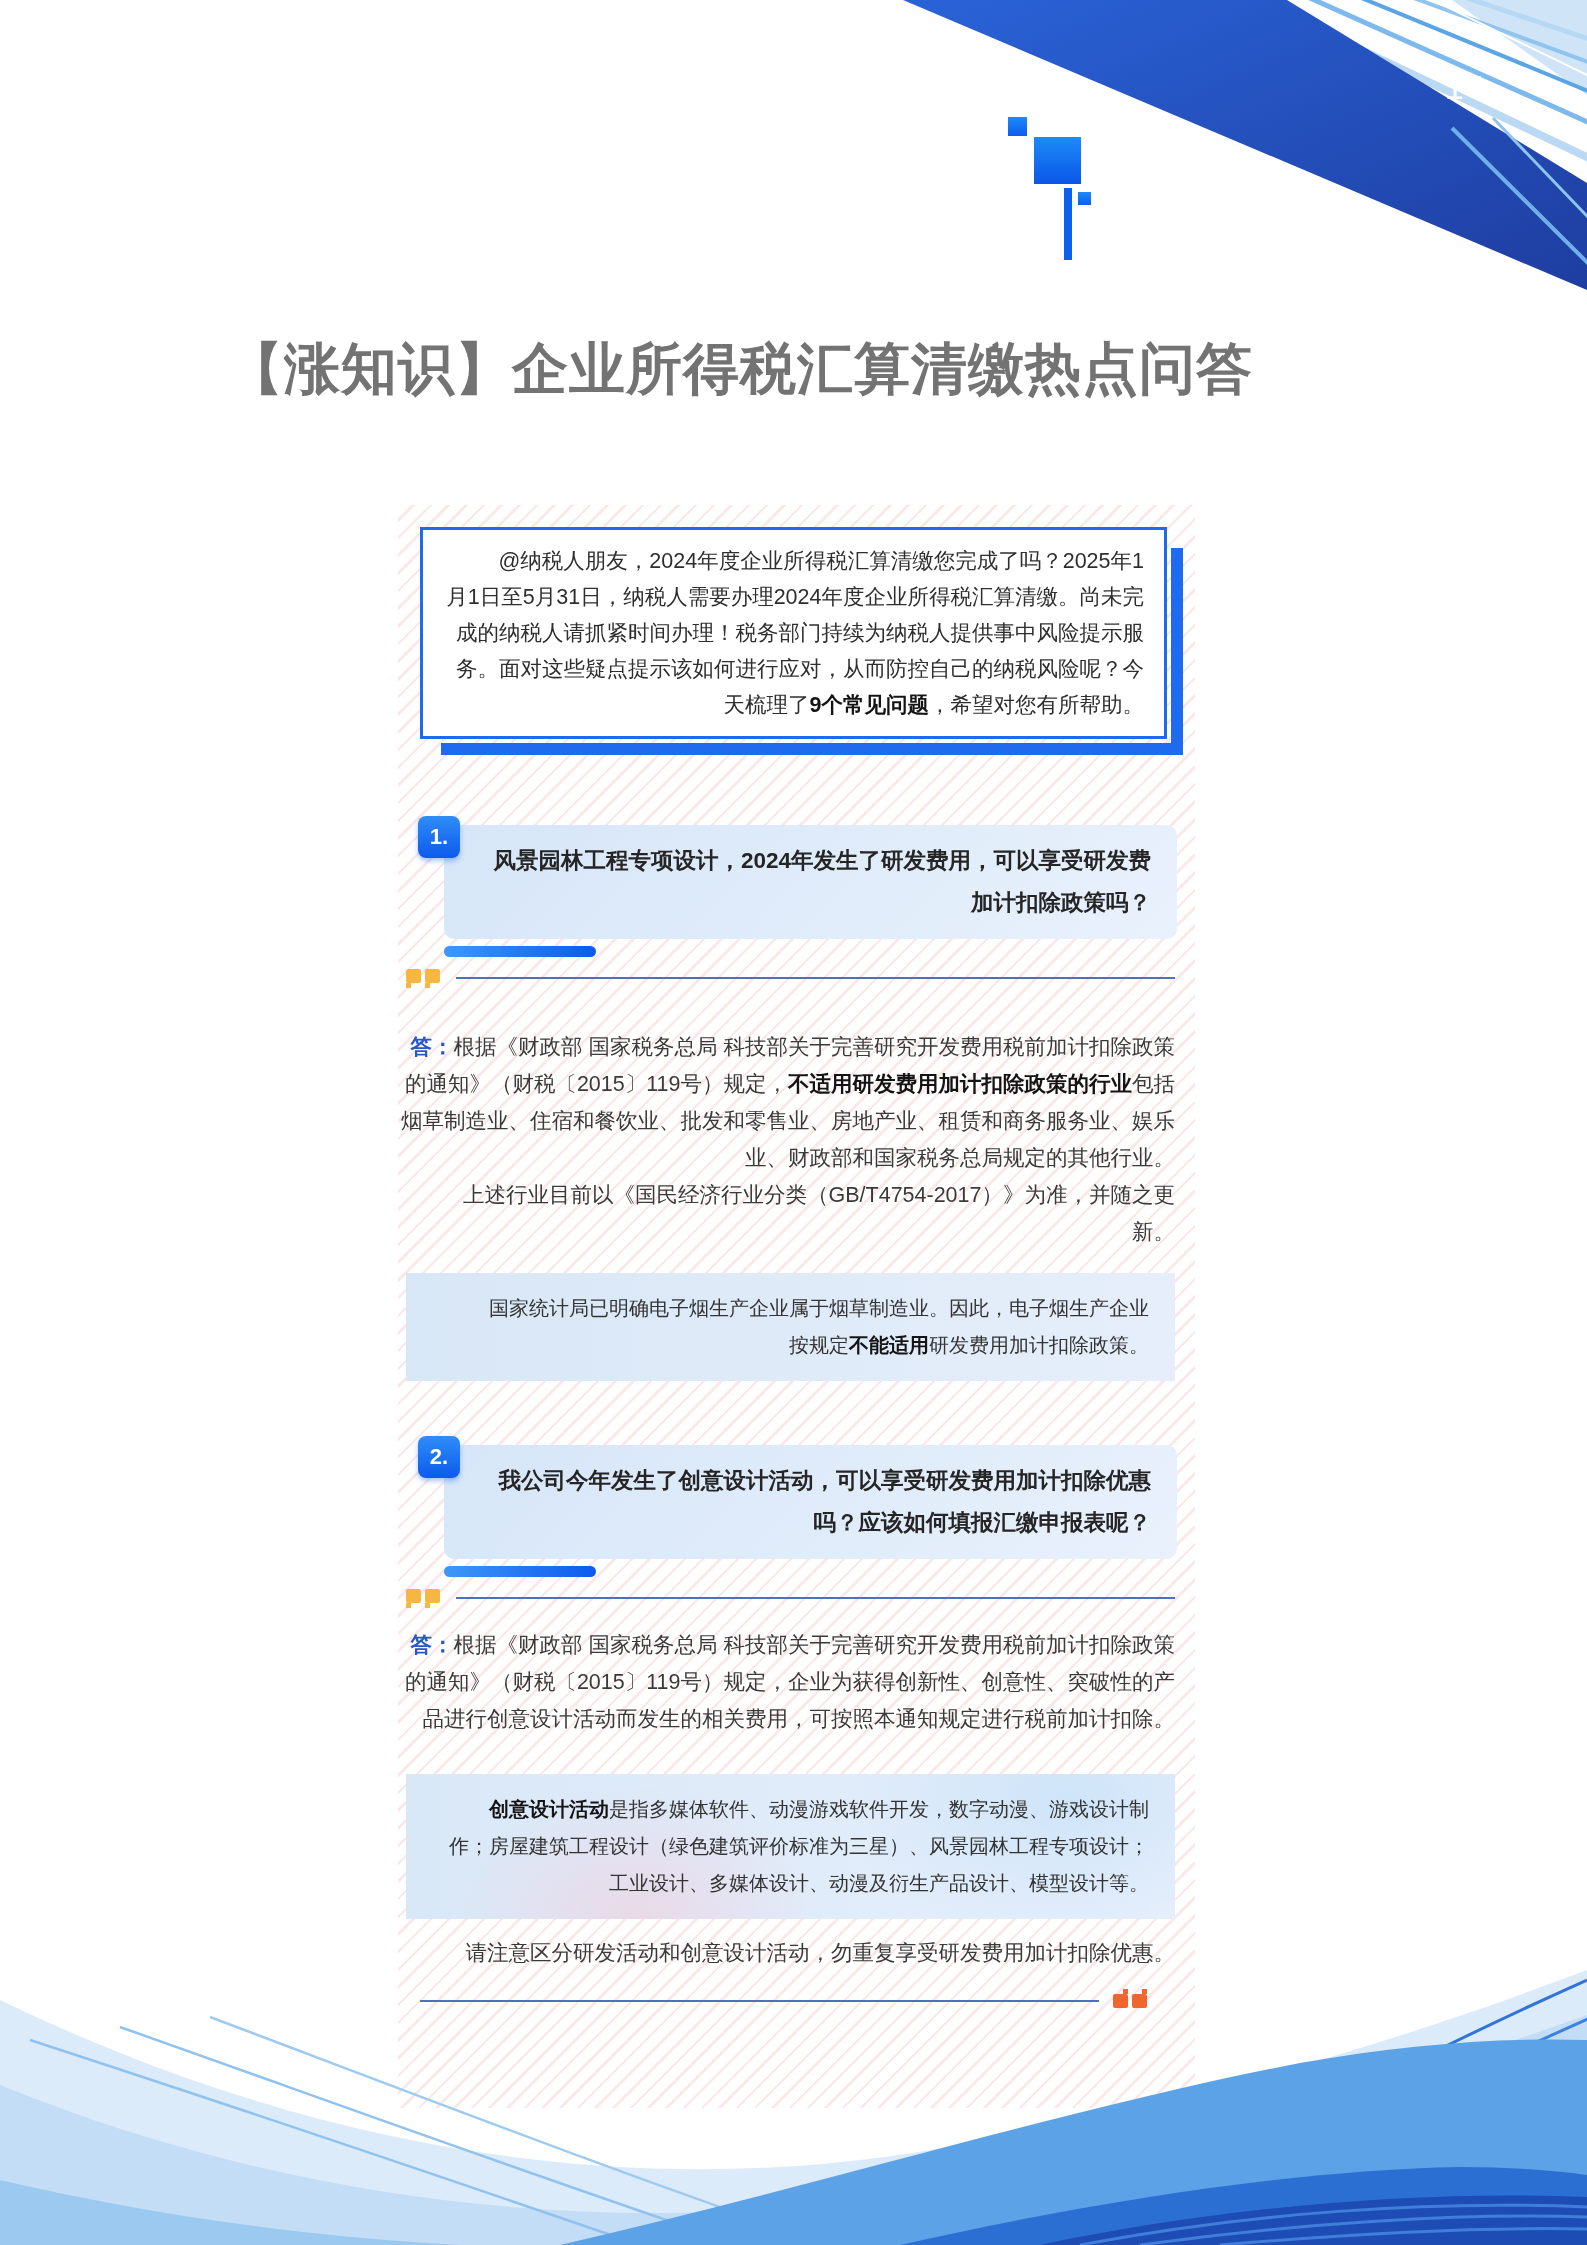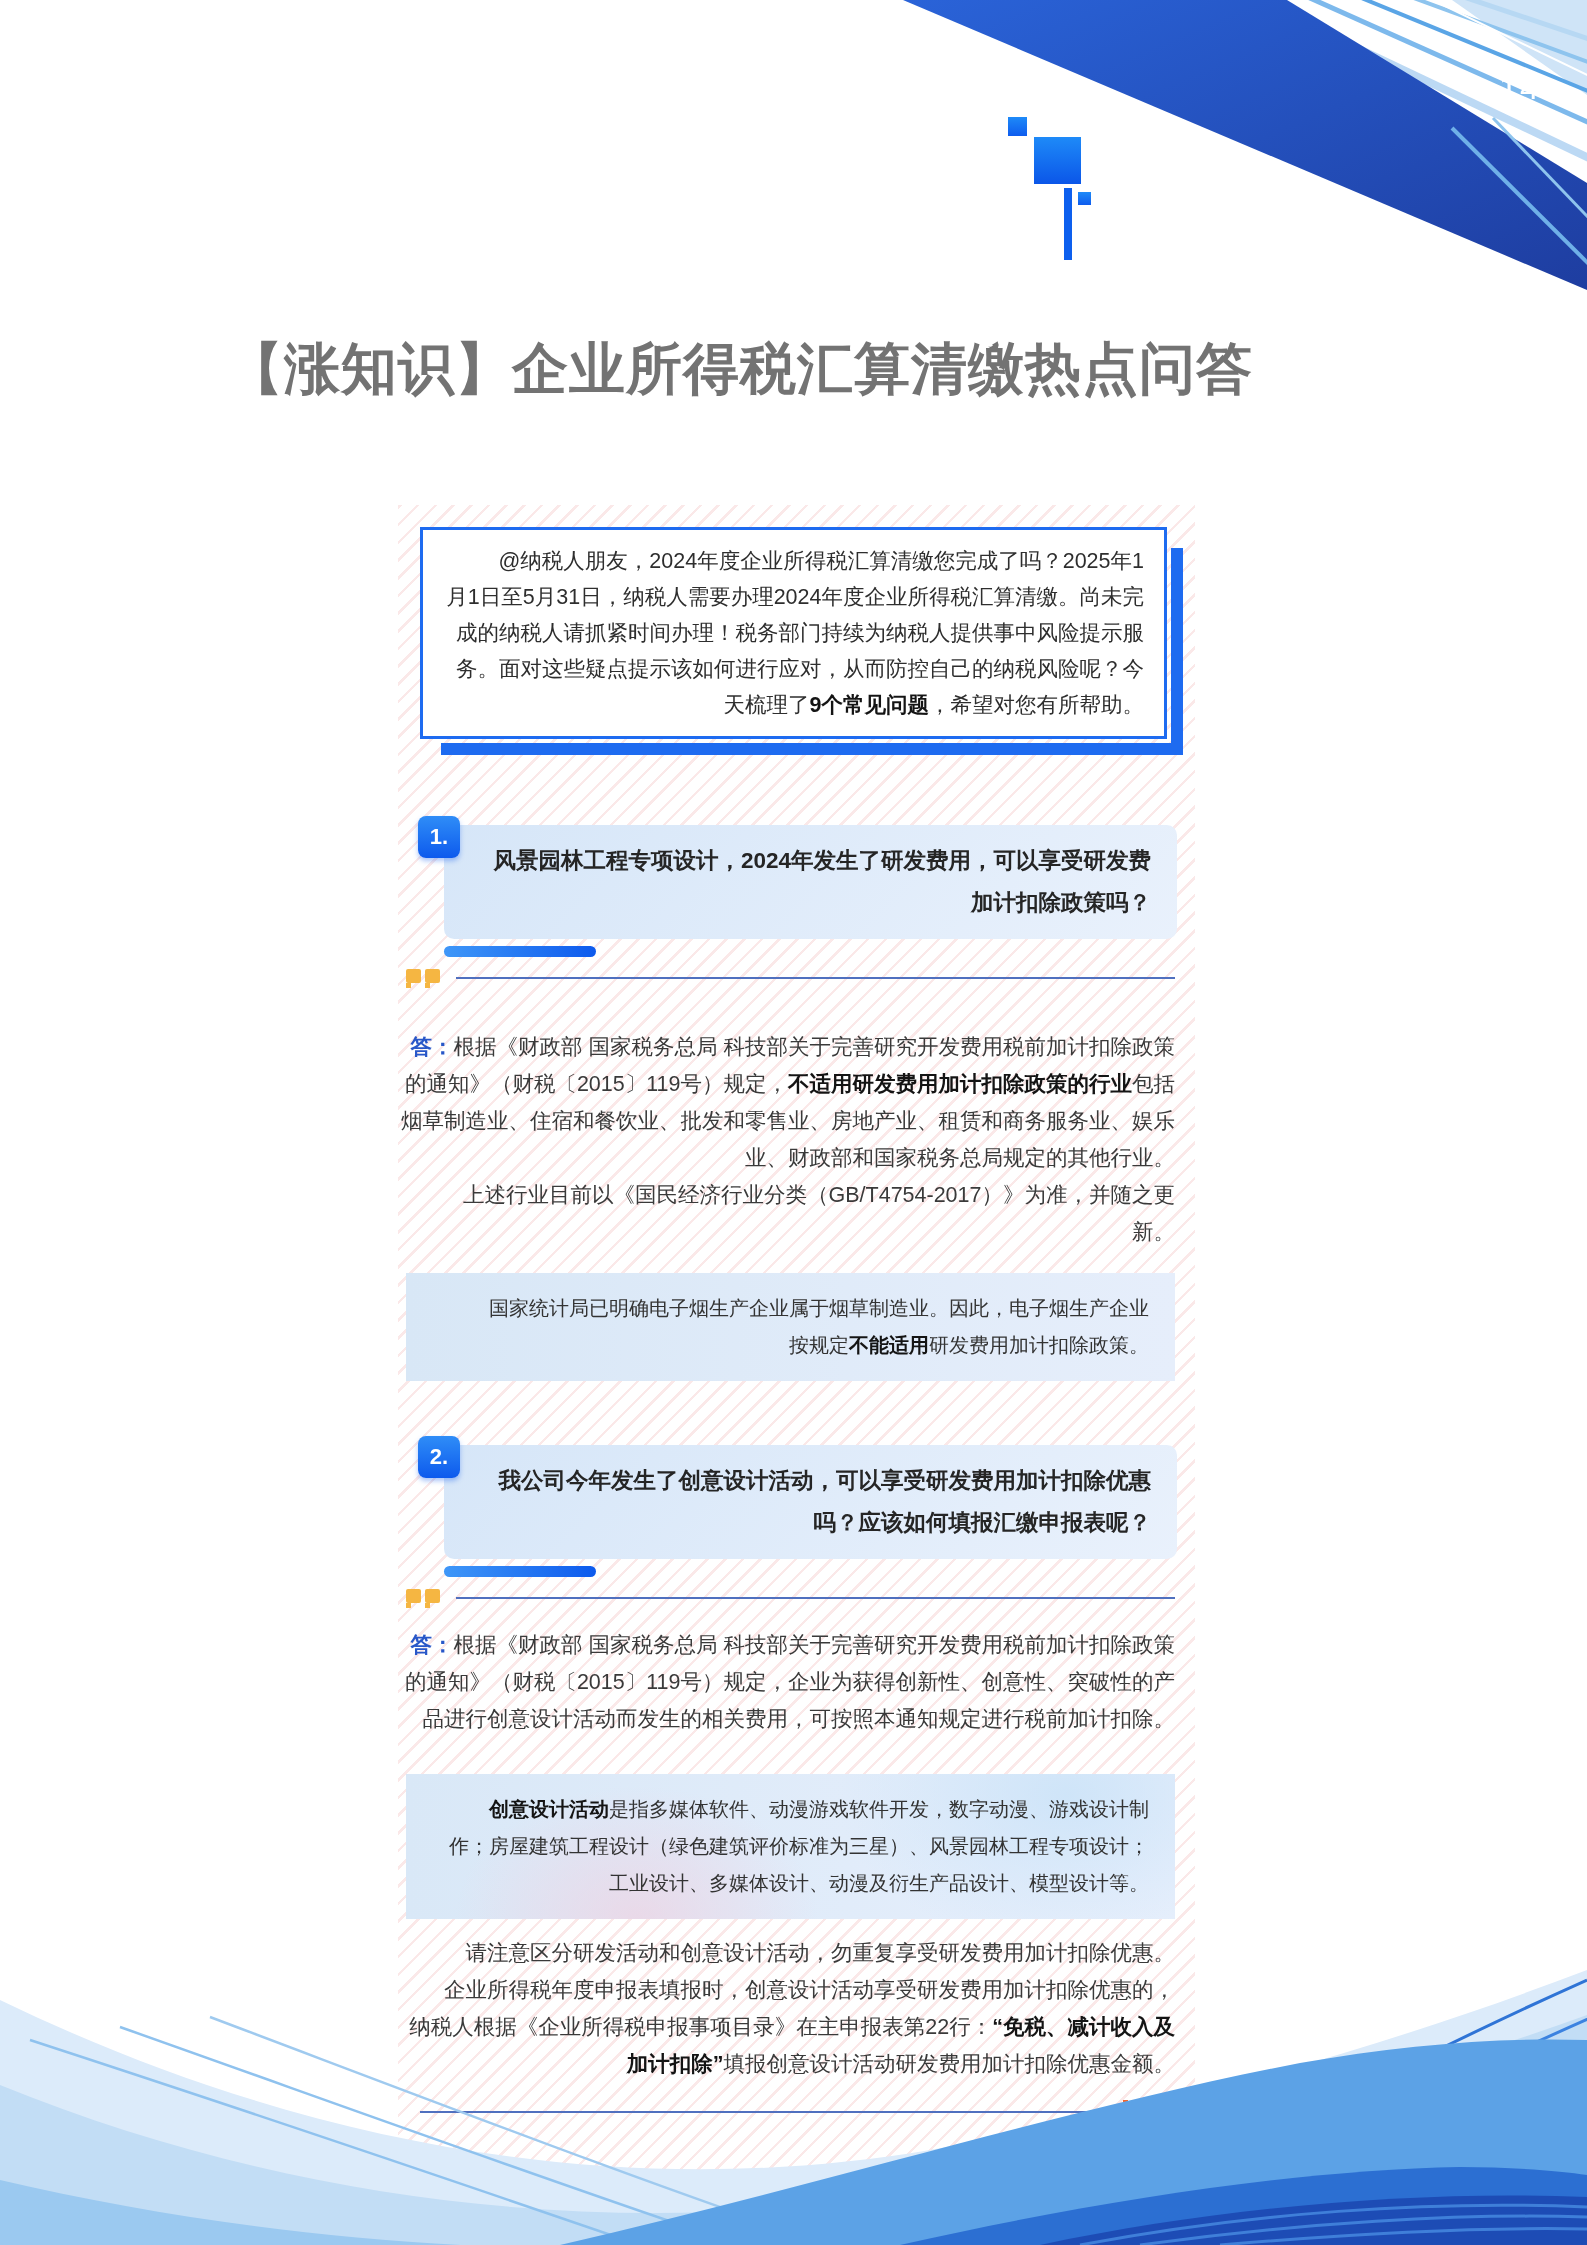--- a/index.html
+++ b/index.html
@@ -1,21 +1,21 @@
 <!DOCTYPE html>
 <html><head>
 <meta charset="utf-8">
 <style>
   html,body{margin:0;padding:0;background:#ffffff;}
   body{font-family:"Liberation Sans", sans-serif;}
   .page{position:relative;width:1587px;height:2245px;overflow:hidden;background:#ffffff;}
 
   
   .top-decor{position:absolute;left:0;top:0;width:1587px;height:560px;pointer-events:none;}
-  .page-number{position:absolute;left:1499px;top:68px;color:#ffffff;font-size:34px;letter-spacing:2px;font-weight:400;}
+  .page-number{position:absolute;left:1445px;top:68px;color:#ffffff;font-size:34px;letter-spacing:2px;font-weight:400;}
 
   
   .banner{position:absolute;left:497px;top:143px;width:565px;height:119px;box-sizing:border-box;
           border:3px solid #0f64ef;background:#ffffff;padding:5px;}
   .banner-inner{width:100%;height:100%;background:linear-gradient(180deg,#1a86f8 0%,#0b57e9 100%);
           display:flex;align-items:center;justify-content:center;}
   .banner-title{color:#ffffff;font-size:47px;font-weight:800;letter-spacing:10px;}
   .deco-sq1{position:absolute;left:1008px;top:117px;width:19px;height:19px;background:linear-gradient(180deg,#1e8af8,#0e5cee);}
   .deco-sq2{position:absolute;left:1034px;top:137px;width:47px;height:47px;background:linear-gradient(180deg,#1e8af8,#0b56e8);box-shadow:0 0 0 2px #ffffff;}
   .deco-vbar{position:absolute;left:1064px;top:188px;width:8px;height:72px;background:#0d5fee;box-shadow:0 0 0 2px #ffffff;}
@@ -162,21 +162,20 @@
     <div class="answer tight">
       <p><span class="alabel">答：</span><span><span>根据《财政部 国家税务总局 科技部关于完善研究开发费用税前加计扣除政策的通知》（财税〔2015〕119号）规定，企业为获得创新性、创意性、突破性的产品进行创意设计活动而发生的相关费用，可按照本通知规定进行税前加计扣除。</span></span></p>
     </div>
 
     <div class="note-box decor2">
       <p class="indent"><b>创意设计活动</b><span>是指多媒体软件、动漫游戏软件开发，数字动漫、游戏设计制作；房屋建筑工程设计（绿色建筑评价标准为三星）、风景园林工程专项设计；工业设计、多媒体设计、动漫及衍生产品设计、模型设计等。</span></p>
     </div>
 
     <div class="extra">
       <p class="indent"><span>请注意区分研发活动和创意设计活动，勿重复享受研发费用加计扣除优惠。</span></p>
-      <p class="indent"><span>企业所得税年度申报表填报时，创意设计活动享受研发费用加计扣除优惠的，纳税人根据《企业所得税申报事项目录》在主申报表第22行：</span><b>“免税、减计收入及加计扣除”</b><span>填报创意设计活动研发费用加计扣除优惠金额。</span></p>
     </div>
 
     <div class="final-row">
       <span class="hline2"></span>
       <span class="qmarks-close">
         <span class="qmark-close"></span>
           <span class="qmark-close"></span>
       </span>
     </div>
 

